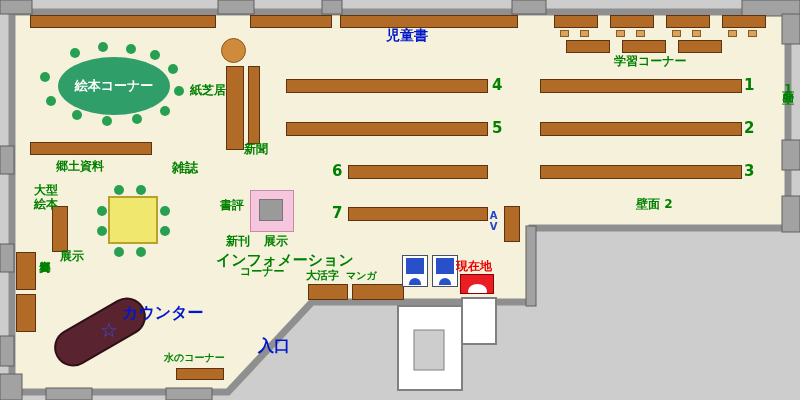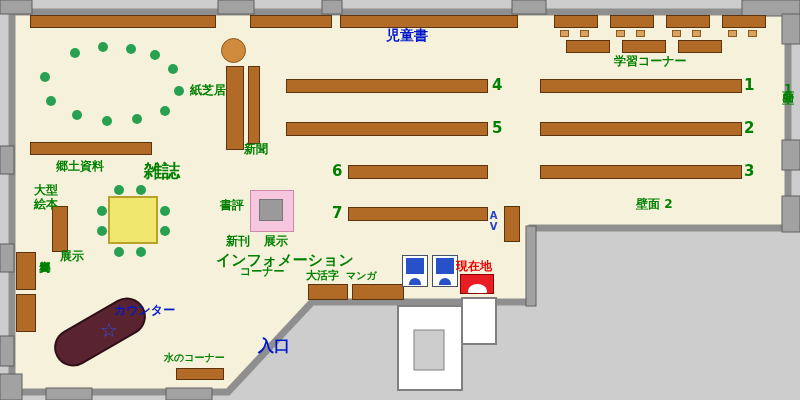--- a/index.html
+++ b/index.html
@@ -72,20 +72,23 @@
   <div class="m chair" style="left:616px;top:30px"></div>
   <div class="m chair" style="left:636px;top:30px"></div>
   <div class="m chair" style="left:672px;top:30px"></div>
   <div class="m chair" style="left:692px;top:30px"></div>
   <div class="m chair" style="left:728px;top:30px"></div>
   <div class="m chair" style="left:748px;top:30px"></div>
   <div class="m desk" style="left:566px;top:40px;width:44px;height:13px"></div>
   <div class="m desk" style="left:622px;top:40px;width:44px;height:13px"></div>
   <div class="m desk" style="left:678px;top:40px;width:44px;height:13px"></div>
 
+  <div class="m ellipse" style="left:58px;top:57px;width:112px;height:58px">
+    <span>絵本コーナー</span>
+  </div>
   <div class="m dot" style="left:70px;top:48px"></div>
   <div class="m dot" style="left:98px;top:42px"></div>
   <div class="m dot" style="left:126px;top:44px"></div>
   <div class="m dot" style="left:150px;top:50px"></div>
   <div class="m dot" style="left:168px;top:64px"></div>
   <div class="m dot" style="left:174px;top:86px"></div>
   <div class="m dot" style="left:160px;top:106px"></div>
   <div class="m dot" style="left:132px;top:114px"></div>
   <div class="m dot" style="left:102px;top:116px"></div>
   <div class="m dot" style="left:72px;top:110px"></div>
@@ -153,31 +156,31 @@
 
   <div class="m shelf" style="left:176px;top:368px;width:48px;height:12px"></div>
 
   <div class="lbl blue" style="left:386px;top:28px;font-size:14px">児童書</div>
   <div class="lbl" style="left:614px;top:55px">学習コーナー</div>
   <div class="lbl vtext" style="left:781px;top:82px">壁面1</div>
   <div class="lbl" style="left:636px;top:198px">壁面 2</div>
   <div class="lbl" style="left:190px;top:84px">紙芝居</div>
   <div class="lbl" style="left:244px;top:143px">新聞</div>
   <div class="lbl" style="left:56px;top:160px">郷土資料</div>
-  <div class="lbl" style="left:144px;top:161px;font-size:18px">雑誌</div>
+  <div class="lbl" style="left:172px;top:161px;font-size:13px">雑誌</div>
   <div class="lbl" style="left:34px;top:184px">大型</div>
   <div class="lbl" style="left:34px;top:198px">絵本</div>
   <div class="lbl" style="left:60px;top:250px">展示</div>
   <div class="lbl vtext" style="left:38px;top:252px;font-size:11px">郷土資料</div>
   <div class="lbl" style="left:220px;top:199px">書評</div>
   <div class="lbl" style="left:226px;top:235px">新刊</div>
   <div class="lbl" style="left:264px;top:235px">展示</div>
   <div class="lbl" style="left:216px;top:252px;font-size:15px">インフォメーション</div>
   <div class="lbl" style="left:240px;top:266px;font-size:11px">コーナー</div>
   <div class="lbl vtext" style="left:488px;top:210px;font-size:10px;color:#2244cc">AV</div>
   <div class="lbl" style="left:306px;top:270px;font-size:11px">大活字</div>
   <div class="lbl" style="left:346px;top:270px;font-size:10px">マンガ</div>
   <div class="lbl red" style="left:456px;top:260px">現在地</div>
-  <div class="lbl blue" style="left:114px;top:304px;font-size:12px">カウンター</div>
+  <div class="lbl blue" style="left:122px;top:304px;font-size:16px">カウンター</div>
   <div class="lbl" style="left:164px;top:352px;font-size:10px">水のコーナー</div>
   <div class="lbl blue" style="left:258px;top:337px;font-size:16px">入口</div>
 
 </div>
 
 </body></html>

